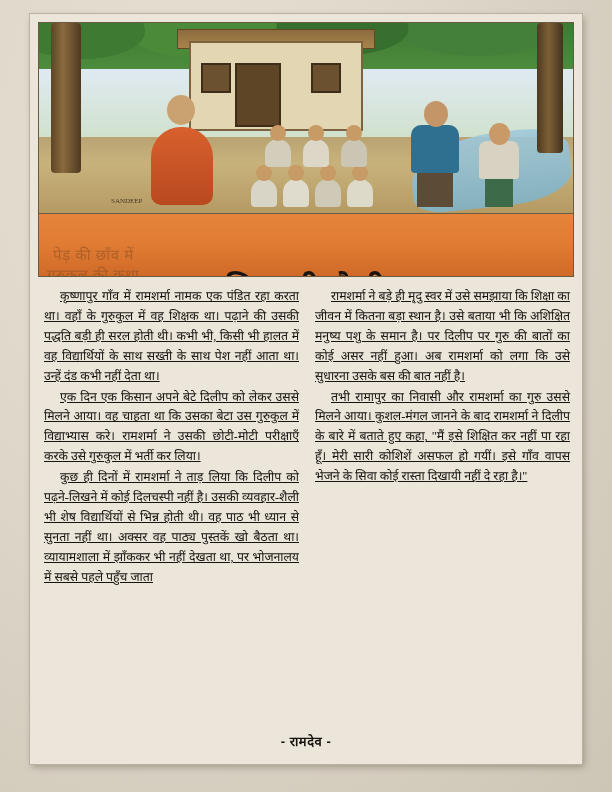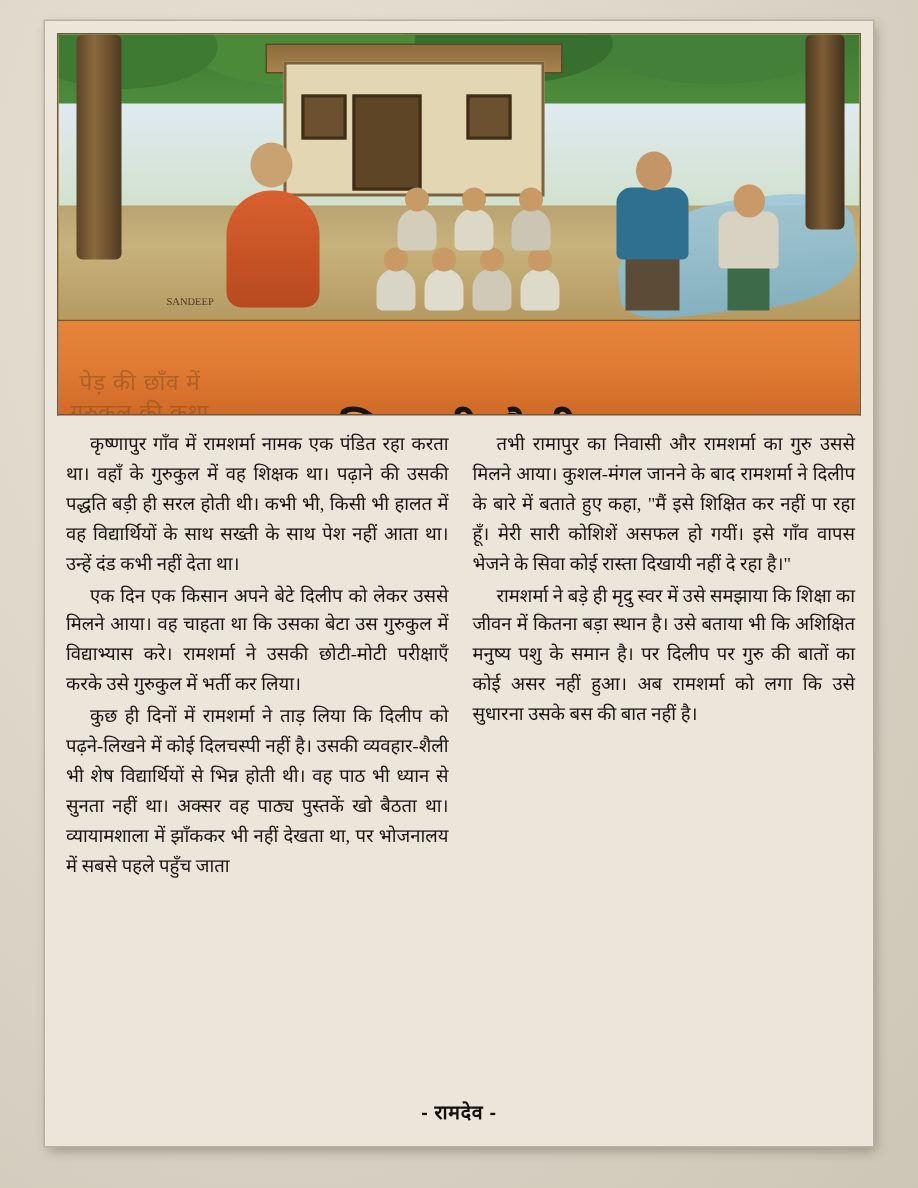--- a/index.html
+++ b/index.html
@@ -31,21 +31,21 @@
     overflow: hidden;
   }
 
   
   .illus {
     position: relative;
     margin: 8px 8px 0 8px;
     height: 190px;
     border: 1px solid #6a5a42;
     overflow: hidden;
-    background: #eab308;
+    background: #f9a8d4;
   }
   .sky {
     position: absolute; left:0; top:0; right:0; height: 64%;
     background: linear-gradient(#cfe3ef 0%, #dfeaf0 40%, #cfe0c9 100%);
   }
   .canopy {
     position: absolute; left:0; top:0; right:0; height: 46px;
     background:
       radial-gradient(ellipse 90px 40px at 8% 8px, #3f7a33 0%, #3f7a33 70%, transparent 71%),
       radial-gradient(ellipse 110px 46px at 30% 2px, #4b8a38 0%, #4b8a38 70%, transparent 71%),
@@ -208,20 +208,21 @@
     background: transparent;
   }
   p.para {
     margin: 0 0 0 0;
     font-size: 12.3px;
     line-height: 1.62;
     color: #171310;
     text-align: justify;
     text-indent: 16px;
     font-family: "Liberation Serif", serif;
+    text-decoration: underline;
   }
   p.para.first { text-indent: 16px; }
   p.para + p.para { margin-top: 1px; }
 
   .byline {
     position: absolute;
     left: 0; right: 0;
     bottom: 14px;
     text-align: center;
     font-size: 13px;
@@ -309,22 +310,22 @@
       <div class="cols">
 
         <div class="col">
           <p class="para first">कृष्णापुर गाँव में रामशर्मा नामक एक पंडित रहा करता था। वहाँ के गुरुकुल में वह शिक्षक था। पढ़ाने की उसकी पद्धति बड़ी ही सरल होती थी। कभी भी, किसी भी हालत में वह विद्यार्थियों के साथ सख्ती के साथ पेश नहीं आता था। उन्हें दंड कभी नहीं देता था।</p>
           <p class="para">एक दिन एक किसान अपने बेटे दिलीप को लेकर उससे मिलने आया। वह चाहता था कि उसका बेटा उस गुरुकुल में विद्याभ्यास करे। रामशर्मा ने उसकी छोटी-मोटी परीक्षाएँ करके उसे गुरुकुल में भर्ती कर लिया।</p>
           <p class="para">कुछ ही दिनों में रामशर्मा ने ताड़ लिया कि दिलीप को पढ़ने-लिखने में कोई दिलचस्पी नहीं है। उसकी व्यवहार-शैली भी शेष विद्यार्थियों से भिन्न होती थी। वह पाठ भी ध्यान से सुनता नहीं था। अक्सर वह पाठ्य पुस्तकें खो बैठता था। व्यायामशाला में झाँककर भी नहीं देखता था, पर भोजनालय में सबसे पहले पहुँच जाता</p>
           <div class="rule"></div>
         </div>
 
         <div class="col">
+          <p class="para">रामशर्मा ने बड़े ही मृदु स्वर में उसे समझाया कि शिक्षा का जीवन में कितना बड़ा स्थान है। उसे बताया भी कि अशिक्षित मनुष्य पशु के समान है। पर दिलीप पर गुरु की बातों का कोई असर नहीं हुआ। अब रामशर्मा को लगा कि उसे सुधारना उसके बस की बात नहीं है।</p>
           <p class="para">तभी रामापुर का निवासी और रामशर्मा का गुरु उससे मिलने आया। कुशल-मंगल जानने के बाद रामशर्मा ने दिलीप के बारे में बताते हुए कहा, "मैं इसे शिक्षित कर नहीं पा रहा हूँ। मेरी सारी कोशिशें असफल हो गयीं। इसे गाँव वापस भेजने के सिवा कोई रास्ता दिखायी नहीं दे रहा है।"</p>
-          <p class="para">रामशर्मा ने बड़े ही मृदु स्वर में उसे समझाया कि शिक्षा का जीवन में कितना बड़ा स्थान है। उसे बताया भी कि अशिक्षित मनुष्य पशु के समान है। पर दिलीप पर गुरु की बातों का कोई असर नहीं हुआ। अब रामशर्मा को लगा कि उसे सुधारना उसके बस की बात नहीं है।</p>
         </div>
 
       </div>
     </div>
 
     <div class="byline">- रामदेव -</div>
 
   </div>
 </div>
 

